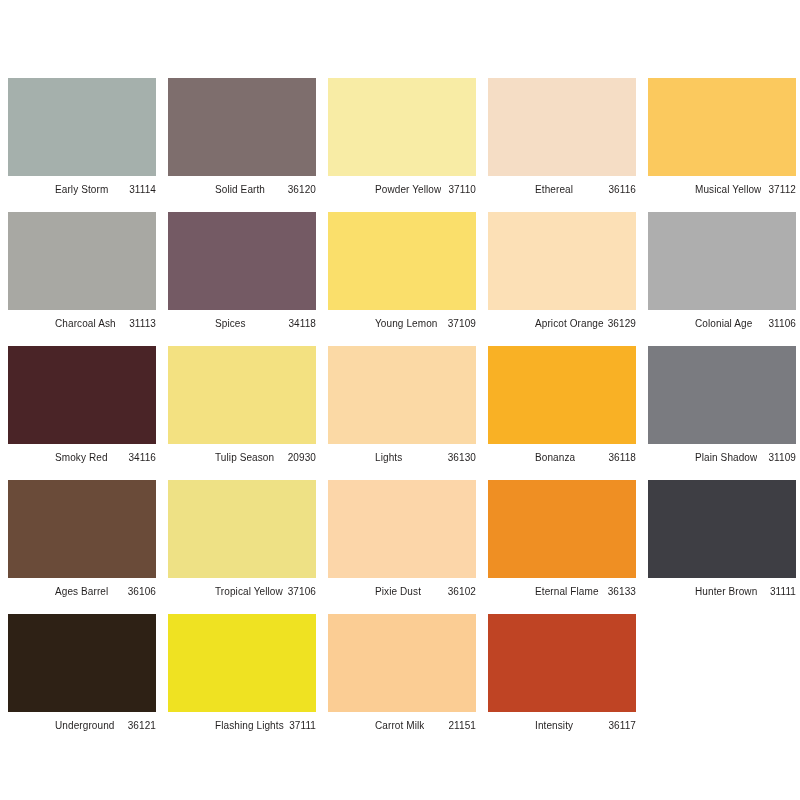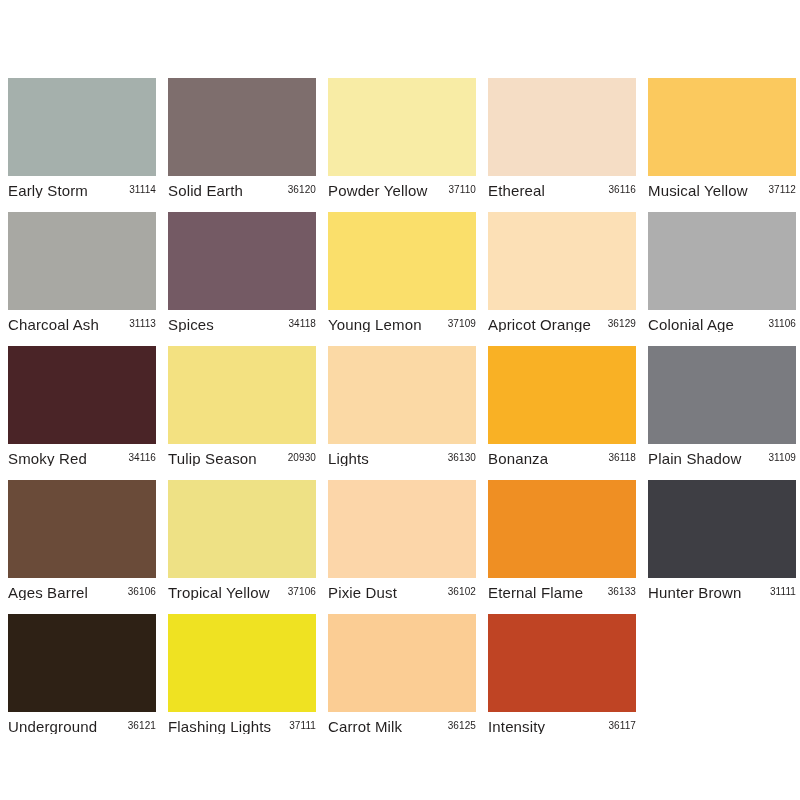--- a/index.html
+++ b/index.html
@@ -51,26 +51,27 @@
     width: 148px;
     height: 22px;
     margin-top: 3px;
     display: flex;
     align-items: center;
     justify-content: space-between;
     white-space: nowrap;
   }
 
   .swatch-name {
-    font-size: 15px;
+    font-size: 10px;
     color: #221f1f;
     letter-spacing: 0.01em;
     line-height: 1;
     overflow: hidden;
     text-overflow: clip;
+    margin-left: 47px;
   }
 
   .swatch-code {
     font-size: 10px;
     color: #221f1f;
     letter-spacing: 0.01em;
     line-height: 1;
     text-align: right;
   }
 </style>
@@ -230,21 +231,21 @@
         <div class="swatch-chip" style="background-color: rgb(239, 226, 34);"></div>
         <div class="swatch-caption">
           <span class="swatch-name">Flashing Lights</span>
           <span class="swatch-code">37111</span>
         </div>
       </div>
       <div class="swatch-cell">
         <div class="swatch-chip" style="background-color: rgb(251, 205, 148);"></div>
         <div class="swatch-caption">
           <span class="swatch-name">Carrot Milk</span>
-          <span class="swatch-code">36125</span>
+          <span class="swatch-code">21151</span>
         </div>
       </div>
       <div class="swatch-cell">
         <div class="swatch-chip" style="background-color: rgb(191, 68, 36);"></div>
         <div class="swatch-caption">
           <span class="swatch-name">Intensity</span>
           <span class="swatch-code">36117</span>
         </div>
       </div>
     </div>

